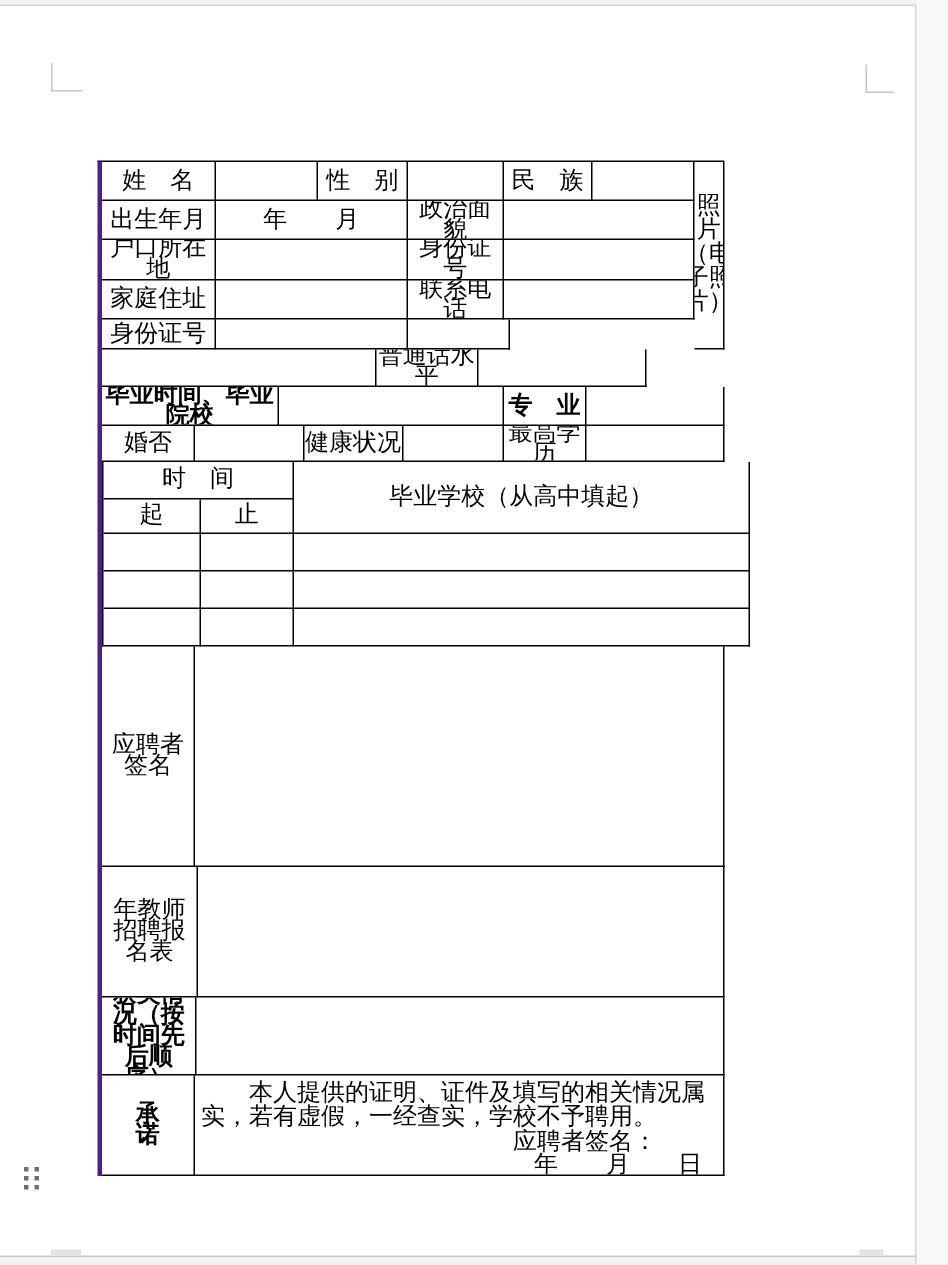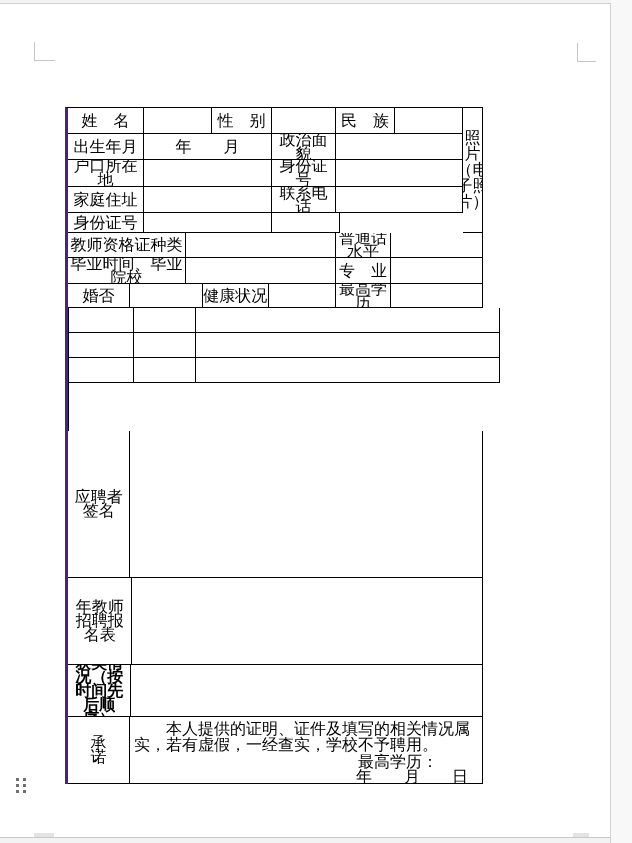--- a/index.html
+++ b/index.html
@@ -105,45 +105,54 @@
           <div class="c" style="width:68px;"></div>
         </div>
       </div>
       <div class="c photo-cell" style="width:112px; height:125px;text-align:center;">
         <span>照片</span>
         <span>（电子照片）</span>
       </div>
     </div>
 
     <div class="r" style="height:25px;">
-      <div class="c" style="width:144px;">教师资格证种类</div>
       <div class="c" style="width:183px;"></div>
       <div class="c" style="width:68px;">普通话水平</div>
       <div class="c" style="width:112px;"></div>
     </div>
 
-    <div class="r" style="height:26px;">
+    <div class="r" style="height:26px;font-weight:bold;">
       <div class="c" style="width:144px;">毕业时间、毕业院校</div>
       <div class="c" style="width:183px;"></div>
       <div class="c" style="width:68px;">专　业</div>
       <div class="c" style="width:112px;"></div>
     </div>
 
     <div class="r" style="height:24px;">
       <div class="c" style="width:76px;">婚否</div>
       <div class="c" style="width:89px;"></div>
       <div class="c" style="width:80px;">健康状况</div>
       <div class="c" style="width:82px;"></div>
       <div class="c" style="width:68px;">最高学历</div>
       <div class="c" style="width:112px;"></div>
     </div>
 
     <div class="r">
       <div class="c" style="width:76px; height:123px;">教育经历</div>
       <div class="col" style="width:431px;">
+        <div class="r">
+          <div class="col" style="width:127px;">
+            <div class="c" style="width:127px; height:25px;">时　间</div>
+            <div class="r" style="height:23px;">
+              <div class="c" style="width:65px;">起</div>
+              <div class="c" style="width:62px;">止</div>
+            </div>
+          </div>
+          <div class="c" style="width:304px; height:48px;">毕业学校（从高中填起）</div>
+        </div>
         <div class="r" style="height:25px;">
           <div class="c" style="width:65px;"></div>
           <div class="c" style="width:62px;"></div>
           <div class="c" style="width:304px;"></div>
         </div>
         <div class="r" style="height:25px;">
           <div class="c" style="width:65px;"></div>
           <div class="c" style="width:62px;"></div>
           <div class="c" style="width:304px;"></div>
         </div>
@@ -164,22 +173,22 @@
       <div class="c" style="width:76px; padding:0 6px;">年教师招聘报名表</div>
       <div class="c" style="width:431px;"></div>
     </div>
 
     <div class="r" style="height:52px;">
       <div class="c awards-label" style="width:76px;">获奖情况（按时间先后顺序）</div>
       <div class="c" style="width:431px;"></div>
     </div>
 
     <div class="r" style="height:67px;">
-      <div class="c" style="width:76px;">承　　诺</div>
+      <div class="c" style="width:76px;font-weight:bold;">承　　诺</div>
       <div class="c promise-cell" style="width:431px;">
         <div class="promise-text">本人提供的证明、证件及填写的相关情况属实，若有虚假，一经查实，学校不予聘用。</div>
-        <div class="promise-sign">最高学历：</div>
+        <div class="promise-sign">应聘者签名：</div>
         <div class="promise-date">年　　月　　日</div>
       </div>
     </div>
 
   </div>
 </div>
 
 </body></html>

